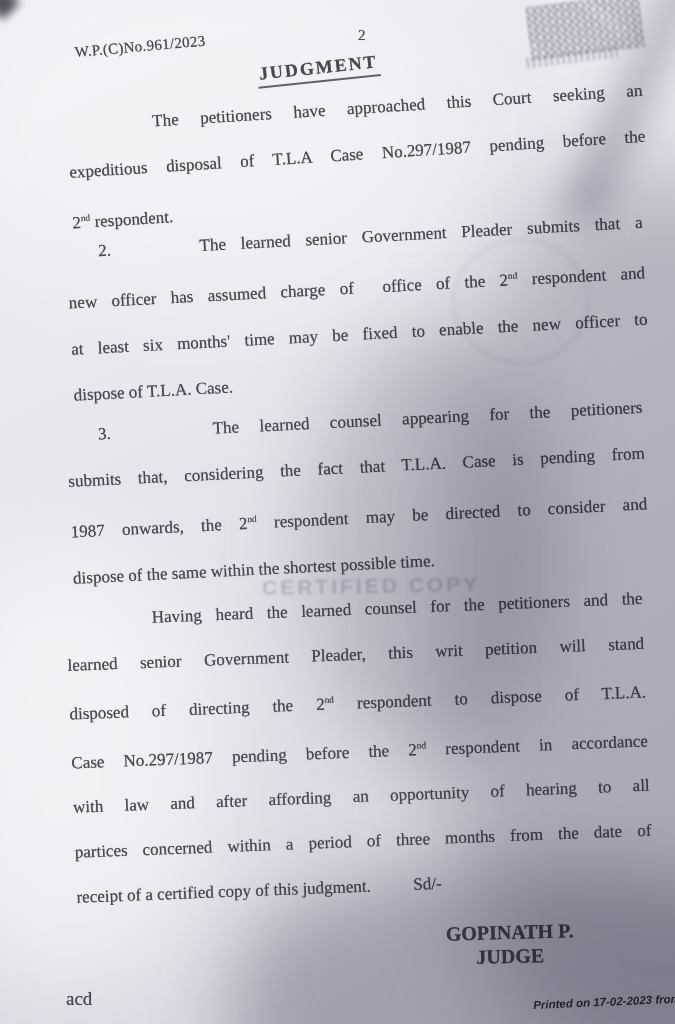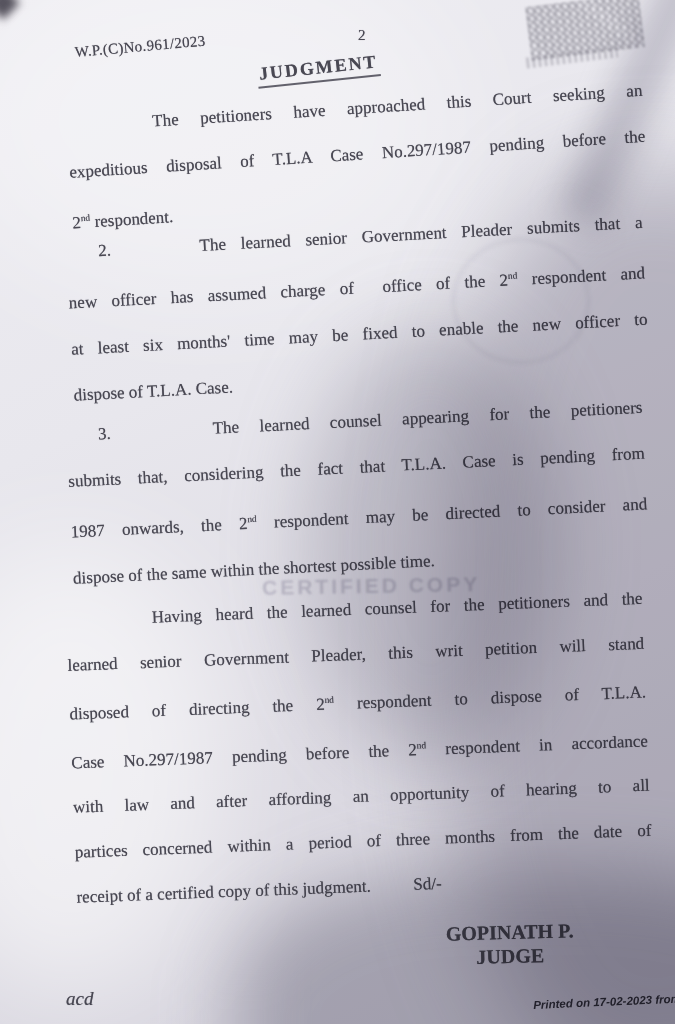--- a/index.html
+++ b/index.html
@@ -134,21 +134,21 @@
     z-index: 1;
   }
 
   .signature {
     left: 420px; top: 920px; width: 180px;
     text-align: center;
     font-size: 20px; font-weight: bold;
     line-height: 24px;
     transform: rotate(-1.5deg);
   }
-  .footer-left { left: 66px; top: 988px; font-size: 19px; font-style: italic; }
+  .footer-left { left: 66px; top: 988px; font-size: 19px; }
   .footer-right {
     left: 533px; top: 999px;
     font-family: "Liberation Sans", sans-serif;
     font-size: 11.5px; font-weight: bold; font-style: italic;
     color: #34333f;
     white-space: nowrap;
     transform: rotate(-2.5deg); transform-origin: left top;
     z-index: 2;
   }
 </style>

